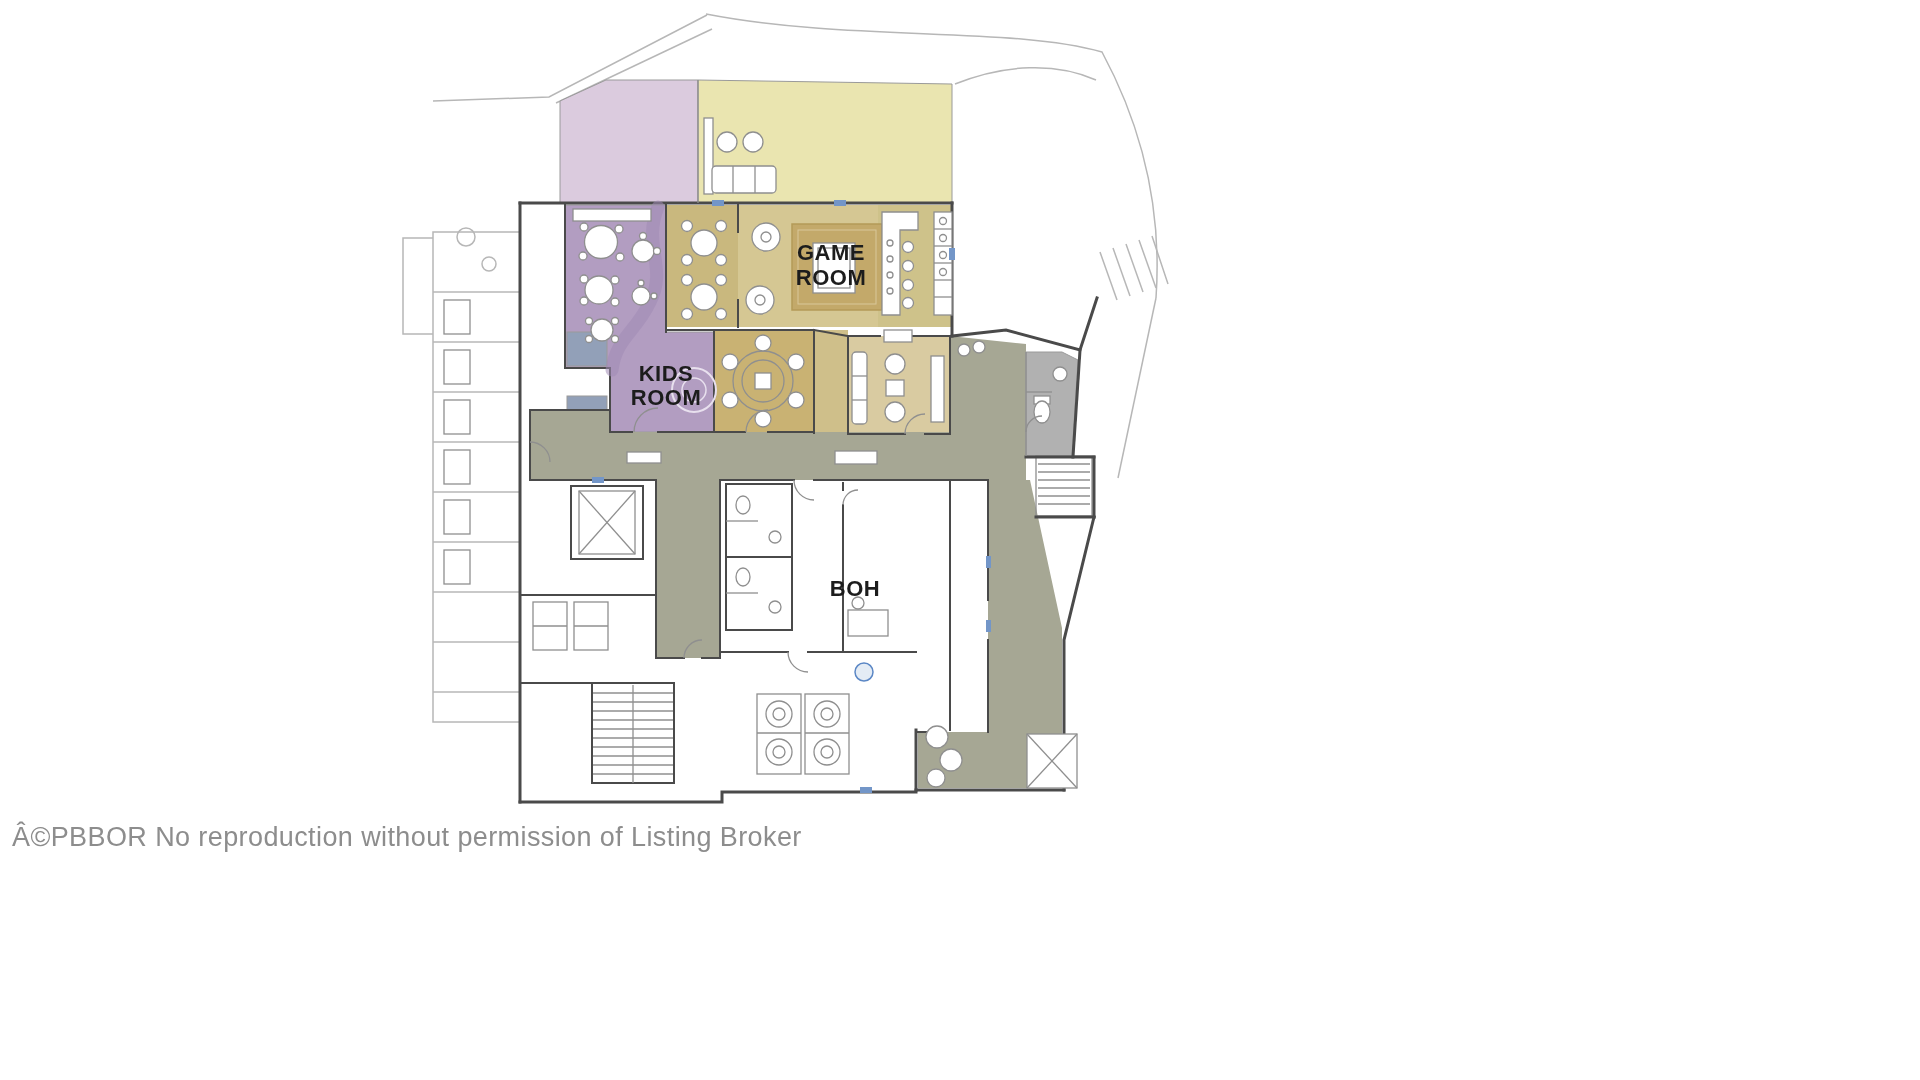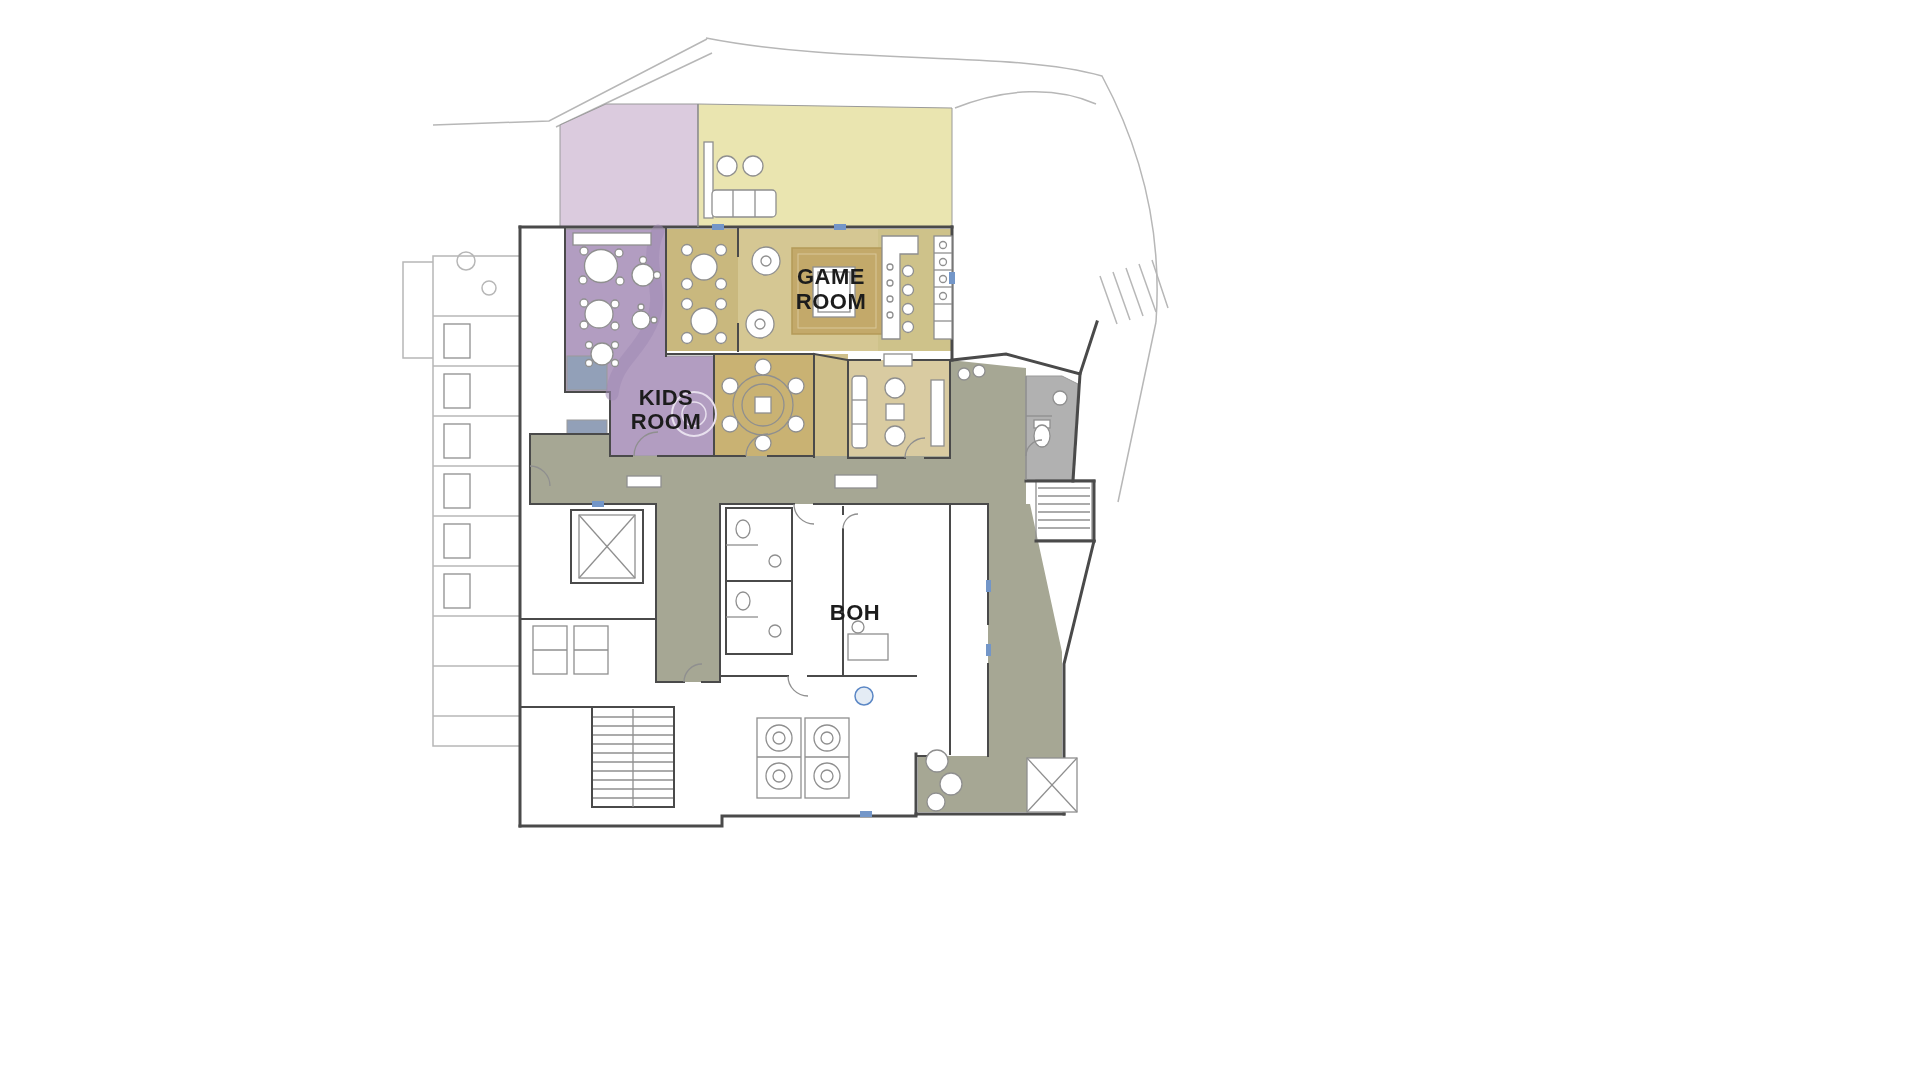--- a/index.html
+++ b/index.html
@@ -1,17 +1,17 @@
 <!DOCTYPE html>
 <html><head>
 <meta charset="utf-8">
 <style>
   html,body{margin:0;padding:0;background:#ffffff;}
   body{width:1920px;height:1080px;overflow:hidden;position:relative;font-family:"Liberation Sans",sans-serif;}
-  .stage{position:absolute;inset:0;margin-top:24px;}
+  .stage{position:absolute;inset:0;}
   svg{display:block;}
   .wall{stroke:#4a4a4a;stroke-width:3;fill:none;stroke-linecap:square;}
   .wallmed{stroke:#4a4a4a;stroke-width:2;fill:none;stroke-linecap:square;}
   .thin{stroke:#8f8f8f;stroke-width:1.3;fill:none;}
   .furn{stroke:#8f8f8f;stroke-width:1.3;fill:#ffffff;}
   .furnN{stroke:#8f8f8f;stroke-width:1.3;fill:none;}
   .site{stroke:#b7b7b7;stroke-width:1.5;fill:none;}
   .regionline{stroke:#9a9a9a;stroke-width:1;}
   text.room-label{font-family:"Liberation Sans",sans-serif;font-weight:bold;font-size:22px;fill:#1c1c1c;text-anchor:middle;letter-spacing:.5px;}
   .watermark{position:absolute;left:12px;top:822px;font-size:27px;color:#8d8d8d;letter-spacing:.4px;}
@@ -331,13 +331,14 @@
   <g>
     <text class="room-label" x="831" y="260">GAME</text>
     <text class="room-label" x="831" y="285">ROOM</text>
     <text class="room-label" x="666" y="381">KIDS</text>
     <text class="room-label" x="666" y="405">ROOM</text>
     <text class="room-label" x="855" y="596">BOH</text>
   </g>
 
 </svg>
 
+<div class="watermark">Â©PBBOR No reproduction without permission of Listing Broker</div>
 </div>
 
 </body></html>

